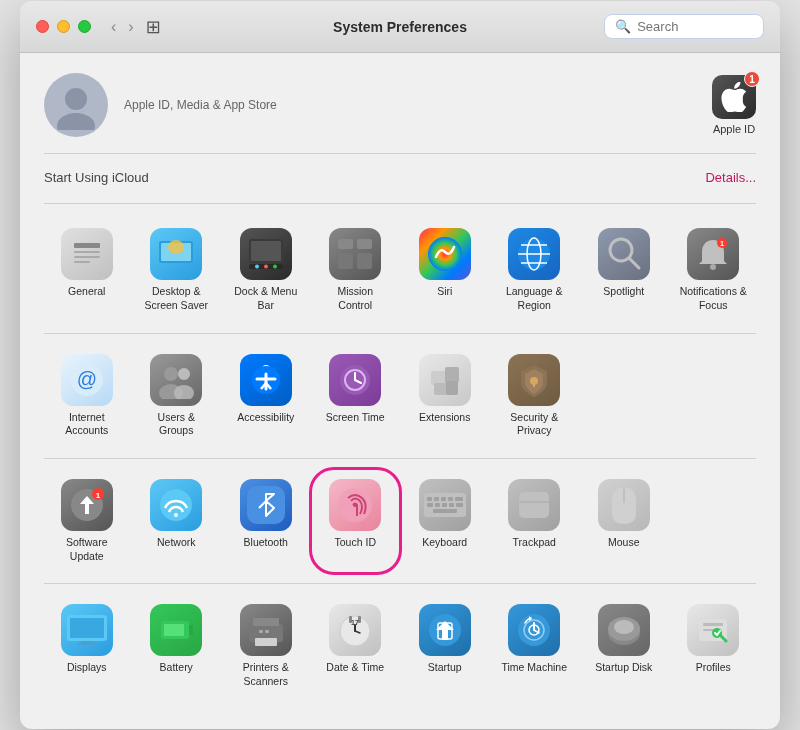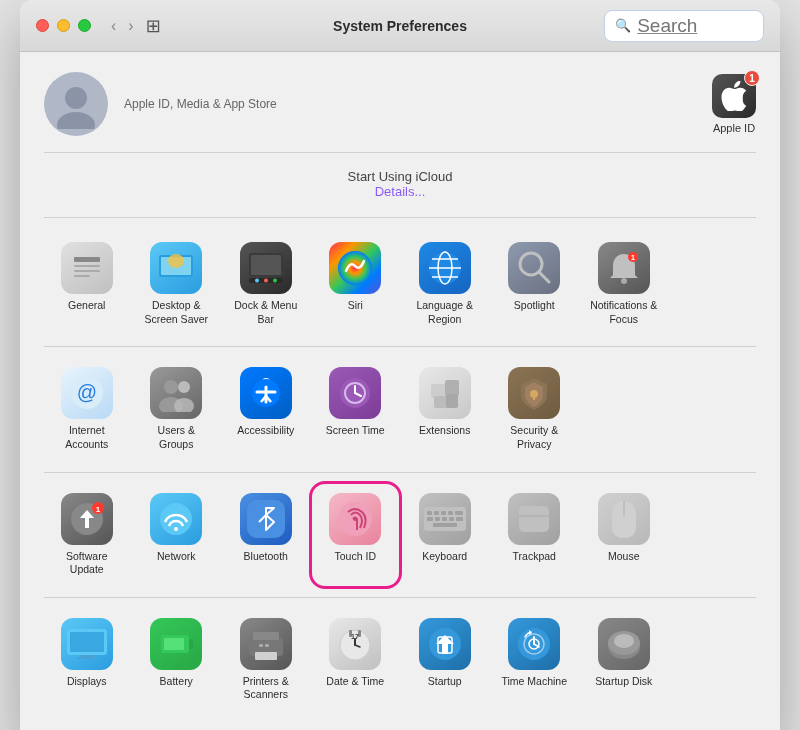--- a/index.html
+++ b/index.html
@@ -77,25 +77,24 @@
       background: white;
       border: 1.5px solid #c0d0e8;
       border-radius: 8px;
       padding: 4px 10px;
       width: 160px;
       gap: 6px;
     }
     .search-input {
       border: none;
       outline: none;
-      font-size: 19px;
+      font-size: 13px;
       color: #888;
       background: transparent;
       width: 100%;
-      text-decoration: underline;
     }
     .content {
       padding: 20px 24px;
     }
     .profile-section {
       display: flex;
       align-items: center;
       margin-bottom: 16px;
       padding-bottom: 16px;
       border-bottom: 1px solid #d0d0d0;
@@ -166,29 +165,28 @@
     }
     .apple-id-label {
       font-size: 11px;
       color: #333;
     }
     .icloud-bar {
       display: flex;
       justify-content: space-between;
       align-items: center;
       margin-bottom: 18px;
-      flex-direction: column;
     }
     .icloud-text {
       font-size: 13px;
       color: #444;
     }
     .icloud-link {
       font-size: 13px;
-      color: #8b5cf6;
+      color: #be185d;
       cursor: pointer;
     }
     .divider {
       height: 1px;
       background: #d0d0d0;
       margin: 0 0 16px 0;
     }
     .prefs-grid {
       display: grid;
       grid-template-columns: repeat(8, 1fr);
@@ -256,21 +254,21 @@
     .icon-printers { background: linear-gradient(145deg, #888, #555); }
     .icon-battery { background: linear-gradient(145deg, #34c759, #28a745); }
     .icon-datetime { background: linear-gradient(145deg, #e8e8e8, #c0c0c0); }
     .icon-sharing { background: linear-gradient(145deg, #3498db, #1e6fa8); }
     .icon-timemachine { background: linear-gradient(145deg, #3498db, #1e6fa8); }
     .icon-startup { background: linear-gradient(145deg, #888, #666); }
     .icon-profiles { background: linear-gradient(145deg, #e8e8e8, #c0c0c0); }
 
     .touchid-highlight {
       outline: 3px solid #e91e8c;
-      border-radius: 12px;
+      border-radius: 21px;
       outline-offset: 1px;
     }
   </style>
 </head>
 <body>
 
 <div class="window">
 
   <div class="titlebar">
     <div class="traffic-lights">
@@ -355,20 +353,31 @@
             <rect x="4" y="4" width="30" height="20" rx="1" fill="#555"></rect>
             <rect x="2" y="27" width="34" height="5" rx="2" fill="#2a2a2a"></rect>
             <circle cx="10" cy="29.5" r="2" fill="#5bc8f5"></circle>
             <circle cx="19" cy="29.5" r="2" fill="#ff5f57"></circle>
             <circle cx="28" cy="29.5" r="2" fill="#28c840"></circle>
           </svg>
         </div>
         <span class="pref-label">Dock &amp; Menu Bar</span>
       </div>
 
+      <div class="pref-item">
+        <div class="pref-icon icon-mission">
+          <svg width="38" height="34" viewBox="0 0 38 34">
+            <rect x="2" y="2" width="15" height="10" rx="2" fill="#888"></rect>
+            <rect x="21" y="2" width="15" height="10" rx="2" fill="#888"></rect>
+            <rect x="2" y="16" width="15" height="16" rx="2" fill="#777"></rect>
+            <rect x="21" y="16" width="15" height="16" rx="2" fill="#777"></rect>
+          </svg>
+        </div>
+        <span class="pref-label">Mission Control</span>
+      </div>
 
       <div class="pref-item">
         <div class="pref-icon icon-siri">
           <svg width="38" height="38" viewBox="0 0 38 38">
             <defs>
               <radialGradient id="sg" cx="50%" cy="50%" r="50%">
                 <stop offset="0%" stop-color="#ff2d55"></stop>
                 <stop offset="33%" stop-color="#ff9500"></stop>
                 <stop offset="66%" stop-color="#34c759"></stop>
                 <stop offset="100%" stop-color="#007aff"></stop>
@@ -678,15 +687,28 @@
         <div class="pref-icon icon-startup">
           <svg width="38" height="34" viewBox="0 0 38 34">
             <ellipse cx="19" cy="20" rx="16" ry="12" fill="#888"></ellipse>
             <ellipse cx="19" cy="16" rx="16" ry="12" fill="#999"></ellipse>
             <ellipse cx="19" cy="14" rx="10" ry="7" fill="#bbb"></ellipse>
           </svg>
         </div>
         <span class="pref-label">Startup Disk</span>
       </div>
 
+      <div class="pref-item">
+        <div class="pref-icon icon-profiles">
+          <svg width="38" height="38" viewBox="0 0 38 38">
+            <rect x="5" y="8" width="28" height="22" rx="3" fill="#ddd"></rect>
+            <rect x="9" y="12" width="20" height="3" rx="1" fill="#bbb"></rect>
+            <rect x="9" y="18" width="14" height="2" rx="1" fill="#bbb"></rect>
+            <path d="M26 24 L32 30" stroke="#34c759" stroke-width="3" stroke-linecap="round"></path>
+            <circle cx="23" cy="22" r="5" fill="#34c759"></circle>
+            <path d="M21 22 L23 24 L26 20" stroke="white" stroke-width="2" fill="none" stroke-linecap="round" stroke-linejoin="round"></path>
+          </svg>
+        </div>
+        <span class="pref-label">Profiles</span>
+      </div>
     </div>
   </div>
 </div>
 
 </body></html>

